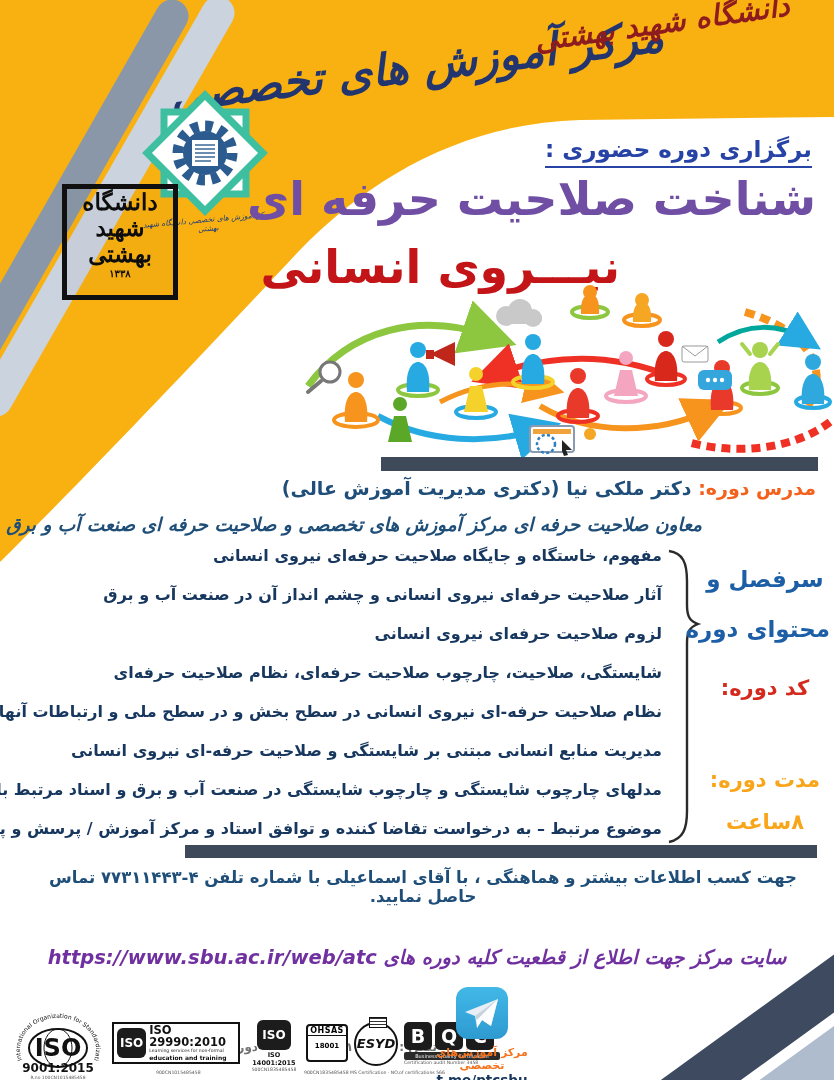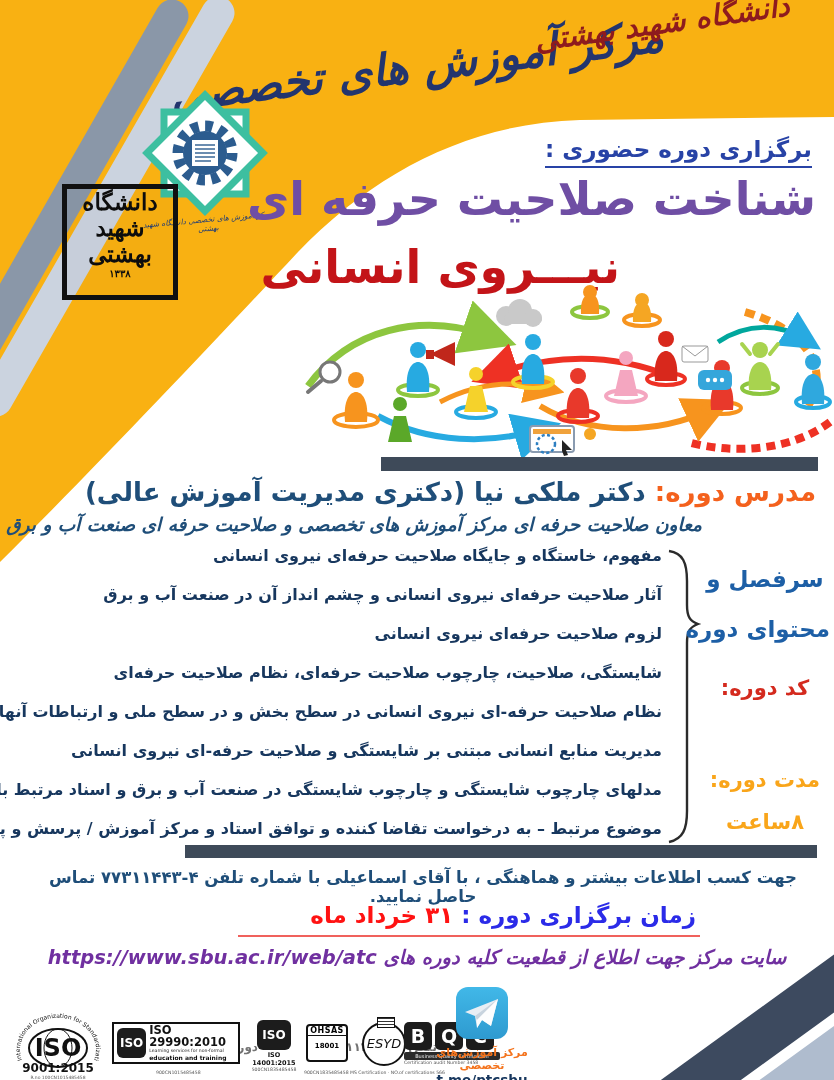--- a/index.html
+++ b/index.html
@@ -30,21 +30,21 @@
   .kicker{top:136px;right:22px;font-size:23px;font-weight:bold;color:#2843A6;
     border-bottom:2.5px solid #2843A6;padding-bottom:4px;}
   .title1{top:172px;right:18px;font-size:46px;font-weight:bold;color:#6F4EA4;white-space:nowrap;margin-left:24px;}
   .title2{top:240px;right:214px;font-size:46px;font-weight:bold;color:#C31418;white-space:nowrap;}
 
   
   .bar1{top:457px;left:381px;width:437px;height:14px;background:#3E4A59;}
   .bar2{top:845px;left:185px;width:632px;height:13px;background:#3E4A59;}
 
   
-  .instr1{top:477px;right:18px;font-size:26px;font-weight:bold;white-space:nowrap;}
+  .instr1{top:477px;right:18px;font-size:19px;font-weight:bold;white-space:nowrap;}
   .instr1 .lab{color:#F4611D;}
   .instr1 .nam{color:#1F4E79;}
   .instr2{top:514px;right:132px;font-size:18.5px;font-weight:bold;color:#1F4E79;
     font-style:italic;white-space:nowrap;}
 
   
   .items{top:546px;left:96px;width:566px;height:292px;display:flex;flex-direction:column;
     justify-content:space-between;}
   .items div{font-size:16px;font-weight:bold;color:#17375E;text-align:right;white-space:nowrap;}
   .brace{top:548px;left:668px;}
@@ -77,22 +77,22 @@
     display:flex;align-items:center;justify-content:center;font-size:12px;font-weight:bold;}
   .box29990 .t1{font-size:11.5px;font-weight:bold;color:#111;line-height:1;}
   .box29990 .t2{font-size:4.6px;color:#222;line-height:1.2;}
   .box29990 .t3{font-size:6px;font-weight:bold;color:#111;line-height:1.2;}
   .b14001{left:240px;top:12px;width:56px;text-align:center;}
   .b14001 .cap{font-size:6.5px;font-weight:bold;color:#111;margin-top:1px;}
   .ohsas{left:300px;top:16px;width:42px;height:38px;border:2px solid #111;border-radius:4px;
     text-align:center;background:#fff;}
   .ohsas .a{font-size:8px;font-weight:bold;letter-spacing:.5px;border-bottom:1px solid #111;}
   .ohsas .b{font-size:7px;font-weight:bold;margin-top:6px;}
-  .esyd{left:356px;top:14px;width:44px;height:44px;border:2.5px solid #111;border-radius:50%;
-    background:#fff;text-align:center;line-height:40px;font-size:13px;font-weight:normal;
+  .esyd{left:348px;top:14px;width:44px;height:44px;border:2.5px solid #111;border-radius:50%;
+    background:#fff;text-align:center;line-height:40px;font-size:13px;font-weight:bold;
     font-style:italic;color:#111;}
   .esyd .flag{position:absolute;top:-7px;left:13px;width:16px;height:9px;background:
     repeating-linear-gradient(#333 0 1.5px,#fff 1.5px 3px);border:0.5px solid #111;}
   .bqc{left:398px;top:14px;width:96px;}
   .bqc .row{display:flex;gap:3px;}
   .bqc .sq{width:28px;height:28px;background:#1c1c1c;color:#fff;border-radius:5px;
     font-size:19px;font-weight:bold;text-align:center;line-height:28px;}
   .bqc .bar{margin-top:2px;background:#2a2a2a;color:#eee;font-size:5px;text-align:center;
     padding:1px 0;border-radius:2px;}
   .code{font-size:4.6px;color:#555;white-space:nowrap;}
@@ -308,23 +308,20 @@
   <div class="abs sb sb3 rtl">کد دوره:</div>
   <div class="abs sb sb5 rtl">مدت دوره:</div>
   <div class="abs sb sb6 rtl">۸ساعت</div>
 
   <div class="abs bar2"></div>
 
   <div class="abs contactline rtl">
     <span>جهت کسب اطلاعات بیشتر و هماهنگی ، با آقای اسماعیلی با شماره تلفن </span><span class="ltr">۷۷۳۱۱۴۴۳-۴</span><span> تماس حاصل نمایید.</span>
   </div>
 
-  <div class="abs zaman rtl">
-    <span class="lab">زمان برگزاری دوره : </span><span class="val">۳۱ خرداد ماه</span>
-  </div>
 
   <div class="abs siteline rtl">
     <span>سایت مرکز جهت اطلاع از قطعیت کلیه دوره های </span><span class="ltr">https://www.sbu.ac.ir/web/atc</span>
   </div>
 
   <div class="abs phones tel rtl">
     <span>تلفن :  </span><span class="ltr">۷۷۳۱۱۴۴۳-۴</span>
   </div>
   <div class="abs phones fax rtl">
     <span>دورنگار : </span><span class="ltr">۷۷۳۱۱۴۴۵</span>

